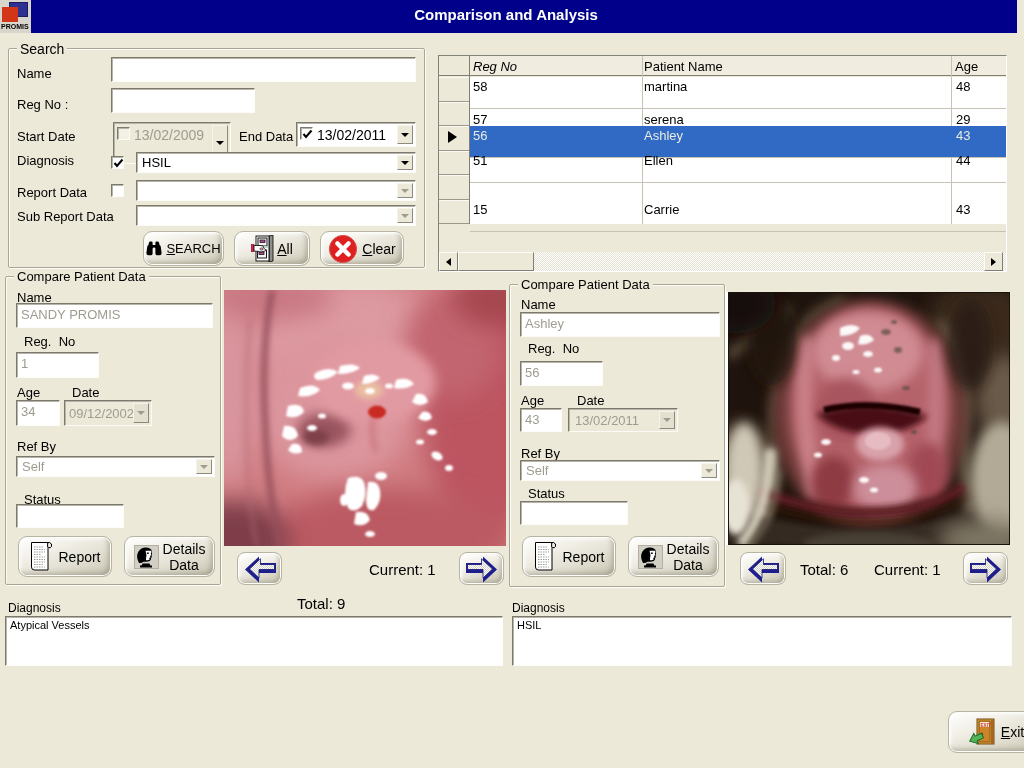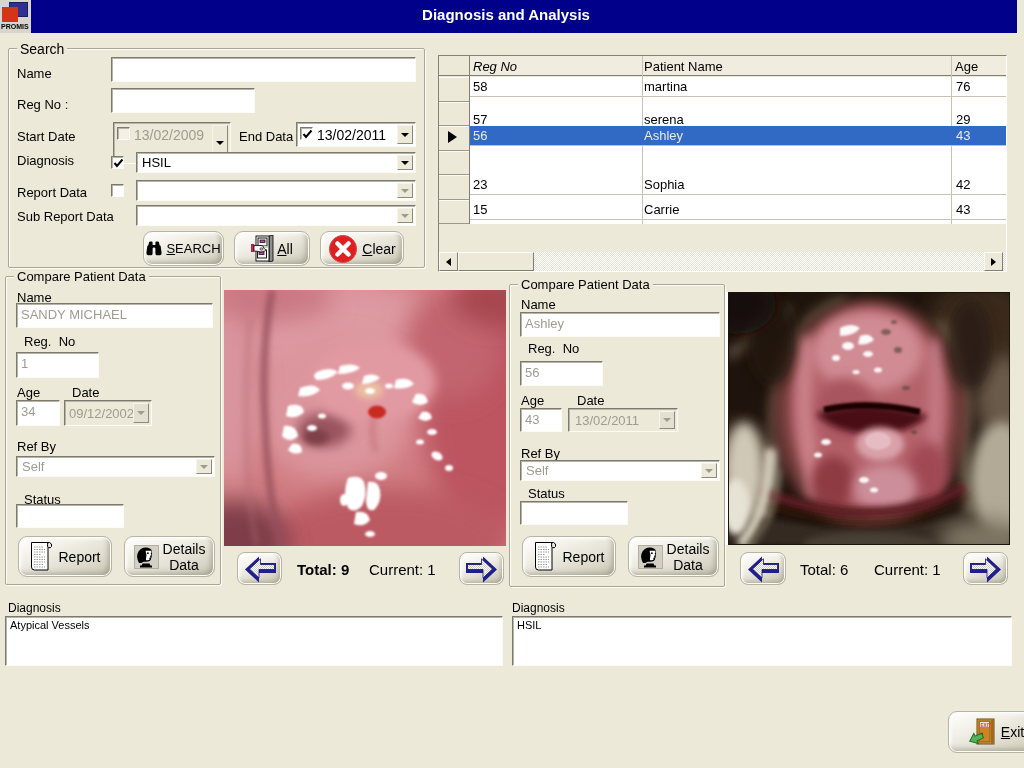--- a/index.html
+++ b/index.html
@@ -14,40 +14,40 @@
 .btn { position:absolute; border-radius:9px; background:linear-gradient(160deg,#ffffff 0%,#f1efe6 35%,#dedbcd 70%,#c8c4b2 100%); border:1px solid #b7b4a4; box-shadow: inset 0 0 0 1px #fdfdf9, inset -3px -3px 5px rgba(125,120,100,0.45), inset 2px 2px 3px #ffffff; display:flex; align-items:center; justify-content:center; font-size:14px; color:#000; }
 .combo { position:absolute; background:#fff; border-top:1px solid #7c7a6e; border-left:1px solid #7c7a6e; border-bottom:1px solid #fcfbf5; border-right:1px solid #fcfbf5; box-shadow: inset 1px 1px 0 #b8b5a8; font-size:13px; }
 .cbtn { position:absolute; top:2px; right:2px; bottom:2px; width:16px; background:#ece9d8; border:1px solid; border-color:#f6f4ea #8d8a7d #8d8a7d #f6f4ea; display:flex; align-items:center; justify-content:center; }
 .arr { width:0; height:0; border-left:4px solid transparent; border-right:4px solid transparent; border-top:4px solid #000; }
 .arr.dis { border-top-color:#9e9c90; }
 .chk { position:absolute; width:13px; height:13px; background:#fff; border-top:1px solid #7c7a6e; border-left:1px solid #7c7a6e; border-bottom:1px solid #fcfbf5; border-right:1px solid #fcfbf5; box-shadow: inset 1px 1px 0 #b8b5a8; }
 .chk.off-dis { background:#f3f1e6; }
 .chk svg { position:absolute; left:1px; top:1px; }
 u { text-decoration:underline; }
 .grid-hd { font-size:13px; color:#000; }
-.grid-row { position:absolute; left:31px; width:536px; height:20px; font-size:13px; color:#000; }
+.grid-row { position:absolute; left:31px; width:536px; height:32px; font-size:13px; color:#000; }
 .grid-row .g1 { position:absolute; left:3px; top:2px; }
 .grid-row .g2 { position:absolute; left:174px; top:2px; }
 .grid-row .g3 { position:absolute; left:486px; top:2px; }
 .grid-row { border-bottom:1px solid #c6c3b5; }
 .grid-row.sel { background:#316ac5; color:#e8ecdf; }
 .sb-btn { position:absolute; width:19px; height:19px; background:#ece9d8; border:1px solid; border-color:#fcfbf5 #827f72 #827f72 #fcfbf5; display:flex; align-items:center; justify-content:center; }
 .navbtn { position:absolute; border-radius:8px; background:linear-gradient(160deg,#ffffff 0%,#f1efe6 40%,#d8d5c6 75%,#c4c0ae 100%); border:1px solid #b7b4a4; box-shadow: inset 0 0 0 1px #fdfdf9, inset -2px -2px 4px rgba(125,120,100,0.45), inset 2px 2px 3px #ffffff; display:flex; align-items:center; justify-content:center; }
 .navtxt { position:absolute; font-size:15px; color:#000; }
 </style>
 </head>
 <body>
 
 <div class="abs" style="left:0;top:0;width:1017px;height:33px;background:#00008b;"></div>
 <div class="abs" style="left:0;top:0;width:31px;height:33px;background:#d8d5cc;">
   <div class="abs" style="left:9px;top:2px;width:19px;height:15px;background:#2e3192;border:1px solid #1a1c60;"></div>
   <div class="abs" style="left:2px;top:7px;width:16px;height:15px;background:#d33617;"></div>
   <div class="abs" style="left:1px;top:23px;font-size:7px;font-weight:bold;color:#000;letter-spacing:0px;">PROMIS</div>
 </div>
-<div class="abs" style="left:0;top:6px;width:1012px;text-align:center;font-size:15px;font-weight:bold;color:#fff;">Diagnosis and Analysis</div>
+<div class="abs" style="left:0;top:6px;width:1012px;text-align:center;font-size:15px;font-weight:bold;color:#fff;">Comparison and Analysis</div>
 
 <div class="grp" style="left:8px;top:48px;width:417px;height:220px;">
   <div class="cap" style="font-size:14px;">Search</div>
 </div>
 <div class="lbl" style="left:17px;top:66px;">Name</div>
 <div class="txt" style="left:111px;top:57px;width:305px;height:25px;"></div>
 <div class="lbl" style="left:17px;top:97px;">Reg No :</div>
 <div class="txt" style="left:111px;top:88px;width:144px;height:25px;"></div>
 
 <div class="lbl" style="left:17px;top:129px;">Start Date</div>
@@ -140,36 +140,36 @@
 
   <div class="abs" style="left:30px;top:21px;width:537px;height:147px;background:#fff;"></div>
 
   <div class="abs" style="left:30px;top:0;width:1px;height:168px;background:#827f72;"></div>
   <div class="abs" style="left:203px;top:0;width:1px;height:168px;background:#c6c3b5;"></div>
   <div class="abs" style="left:512px;top:0;width:1px;height:168px;background:#c6c3b5;"></div>
 
   <div class="grid-row" style="top:21px;">
       <span class="g1">58</span>
       <span class="g2">martina</span>
-      <span class="g3">76</span>
+      <span class="g3">48</span>
     </div>
   <div class="grid-row" style="top:54px;">
       <span class="g1">57</span>
       <span class="g2">serena</span>
       <span class="g3">29</span>
     </div>
   <div class="grid-row sel" style="top:70px;">
       <span class="g1">56</span>
       <span class="g2">Ashley</span>
       <span class="g3">43</span>
     </div>
-  <div class="grid-row" style="top:119px;">
-      <span class="g1">23</span>
-      <span class="g2">Sophia</span>
-      <span class="g3">42</span>
+  <div class="grid-row" style="top:94.5px;">
+      <span class="g1">51</span>
+      <span class="g2">Ellen</span>
+      <span class="g3">44</span>
     </div>
   <div class="grid-row" style="top:143.5px;">
       <span class="g1">15</span>
       <span class="g2">Carrie</span>
       <span class="g3">43</span>
     </div>
 
   <div class="abs" style="left:0;top:21px;width:30px;height:147px;background:#ece9d8;"></div>
   <div class="abs" style="left:0;top:21px;width:30px;height:1px;background:#fbfaf3;"></div>
   <div class="abs" style="left:0;top:45.5px;width:30px;height:1px;background:#fbfaf3;"></div>
@@ -194,21 +194,21 @@
   <div class="sb-btn" style="left:545px;top:196px;">
       <span style="width:0;height:0;border-top:4px solid transparent;border-bottom:4px solid transparent;border-left:5px solid #000;"></span>
     </div>
   <div class="abs" style="left:19px;top:196px;width:76px;height:19px;background:#ece9d8;border:1px solid;border-color:#fcfbf5 #827f72 #827f72 #fcfbf5;"></div>
 </div>
 
 <div class="grp" style="left:5px;top:276px;width:216px;height:309px;">
   <div class="cap">Compare Patient Data</div>
 </div>
 <div class="lbl" style="left:17px;top:290px;">Name</div>
-<div class="txt dis" style="left:16px;top:303px;width:197px;height:25px;">SANDY MICHAEL</div>
+<div class="txt dis" style="left:16px;top:303px;width:197px;height:25px;">SANDY PROMIS</div>
 <div class="lbl" style="left:24px;top:334px;">Reg.&nbsp; No</div>
 <div class="txt dis" style="left:16px;top:352px;width:83px;height:26px;">1</div>
 <div class="lbl" style="left:17px;top:385px;">Age</div>
 <div class="lbl" style="left:72px;top:385px;">Date</div>
 <div class="txt dis" style="left:16px;top:400px;width:44px;height:26px;">34</div>
 <div class="combo" style="left:64px;top:400px;width:88px;height:26px;background:#ece9d8;">
   <div class="abs" style="left:4px;top:5px;font-size:13px;color:#9e9c90;">09/12/2002</div>
   <div class="cbtn" style="background:#e3e0d0;">
       <span class="arr dis"></span>
     </div>
@@ -258,21 +258,21 @@
         <pattern id="dth" width="2" height="2" patternUnits="userSpaceOnUse">
           <rect width="2" height="2" fill="#ffffff"></rect>
           <rect width="1" height="1" fill="#cfcfc8"></rect>
           <rect x="1" y="1" width="1" height="1" fill="#cfcfc8"></rect>
         </pattern>
       </defs>
       <path d="M2 14.5 L16 1.5 L16 8 L33 8 L33 18 L16 18 L16 27.5 Z" fill="#1e1e8f"></path>
       <path d="M6.5 14 L17.5 3.8 L17.5 9.5 L31.5 9.5 L31.5 14.5 L16 14.5 L16 23 Z" fill="url(#dth)" stroke="#14146e" stroke-width="0.8"></path>
     </svg>
 </div>
-<div class="navtxt" style="left:297px;top:561px;font-weight:bold;">Total: 9</div>
+<div class="navtxt" style="left:297px;top:595px;">Total: 9</div>
 <div class="navtxt" style="left:369px;top:561px;">Current: 1</div>
 <div class="navbtn" style="left:459px;top:552px;width:45px;height:33px;">
   <svg width="34" height="28" viewBox="0 0 34 28">
       <path d="M32 14.5 L18 1.5 L18 8 L1 8 L1 18 L18 18 L18 27.5 Z" fill="#1e1e8f"></path>
       <path d="M27.5 14 L16.5 3.8 L16.5 9.5 L2.5 9.5 L2.5 14.5 L18 14.5 L18 23 Z" fill="url(#dth)" stroke="#14146e" stroke-width="0.8"></path>
     </svg>
 </div>
 
 <div class="grp" style="left:509px;top:284px;width:216px;height:303px;">
   <div class="cap">Compare Patient Data</div>

